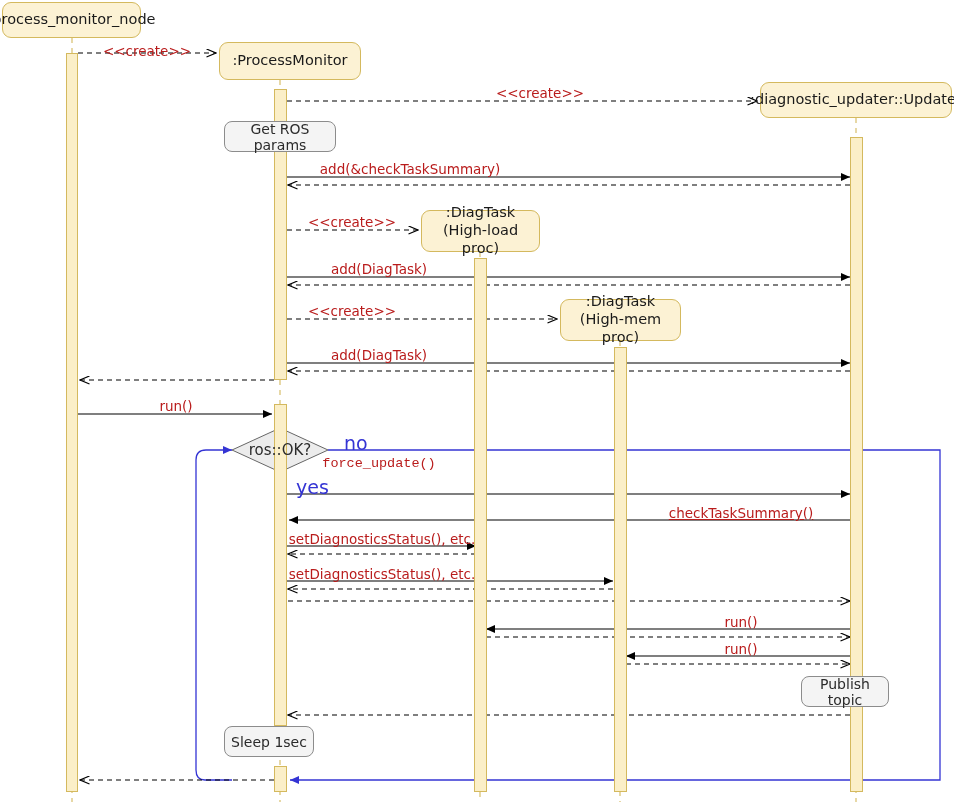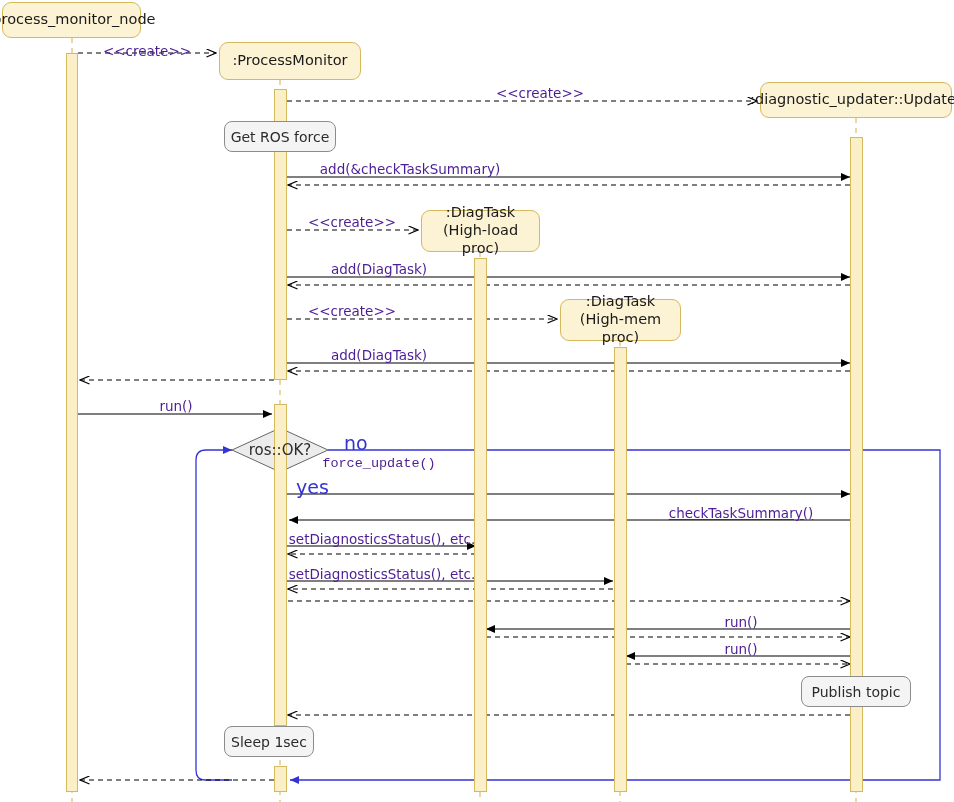--- a/index.html
+++ b/index.html
@@ -54,21 +54,21 @@
   }
   .activation {
     position: absolute;
     background: #FBEFC8;
     border: 1px solid #D4B95E;
     box-sizing: border-box;
   }
   .msg-label {
     position: absolute;
     font-size: 13.5px;
-    color: #4c1d95;
+    color: #b91c1c;
     white-space: nowrap;
     transform: translateX(-50%);
     text-align: center;
   }
   .guard-label {
     position: absolute;
     font-size: 19px;
     color: #3434D4;
     white-space: nowrap;
   }
@@ -155,22 +155,22 @@
   <div id="participants-host">
       <div class="lifeline-box" style="left: 2px; top: 2px; width: 139px; height: 36px;">:process_monitor_node</div>
       <div class="lifeline-box" style="left: 219px; top: 42px; width: 142px; height: 38px;">:ProcessMonitor</div>
       <div class="lifeline-box" style="left: 421px; top: 210px; width: 119px; height: 42px;">:DiagTask
 (High-load proc)</div>
       <div class="lifeline-box" style="left: 560px; top: 299px; width: 121px; height: 42px;">:DiagTask
 (High-mem proc)</div>
       <div class="lifeline-box" style="left: 760px; top: 82px; width: 192px; height: 36px;">:diagnostic_updater::Updater</div>
     </div>
   <div id="notes-host">
-      <div class="note-box" style="left: 224px; top: 121px; width: 112px; height: 31px;">Get ROS force</div>
-      <div class="note-box" style="left: 801px; top: 676px; width: 110px; height: 31px;">Publish topic</div>
+      <div class="note-box" style="left: 224px; top: 121px; width: 112px; height: 31px;">Get ROS params</div>
+      <div class="note-box" style="left: 801px; top: 676px; width: 88px; height: 31px;">Publish topic</div>
       <div class="note-box" style="left: 224px; top: 726px; width: 90px; height: 31px;">Sleep 1sec</div>
     </div>
   <div id="labels-host">
       <div class="msg-label" style="left: 147px; top: 43px;">&lt;&lt;create&gt;&gt;</div>
       <div class="msg-label" style="left: 540px; top: 85px;">&lt;&lt;create&gt;&gt;</div>
       <div class="msg-label" style="left: 410px; top: 161px;">add(&amp;checkTaskSummary)</div>
       <div class="msg-label" style="left: 352px; top: 214px;">&lt;&lt;create&gt;&gt;</div>
       <div class="msg-label" style="left: 379px; top: 261px;">add(DiagTask)</div>
       <div class="msg-label" style="left: 352px; top: 303px;">&lt;&lt;create&gt;&gt;</div>
       <div class="msg-label" style="left: 379px; top: 347px;">add(DiagTask)</div>

